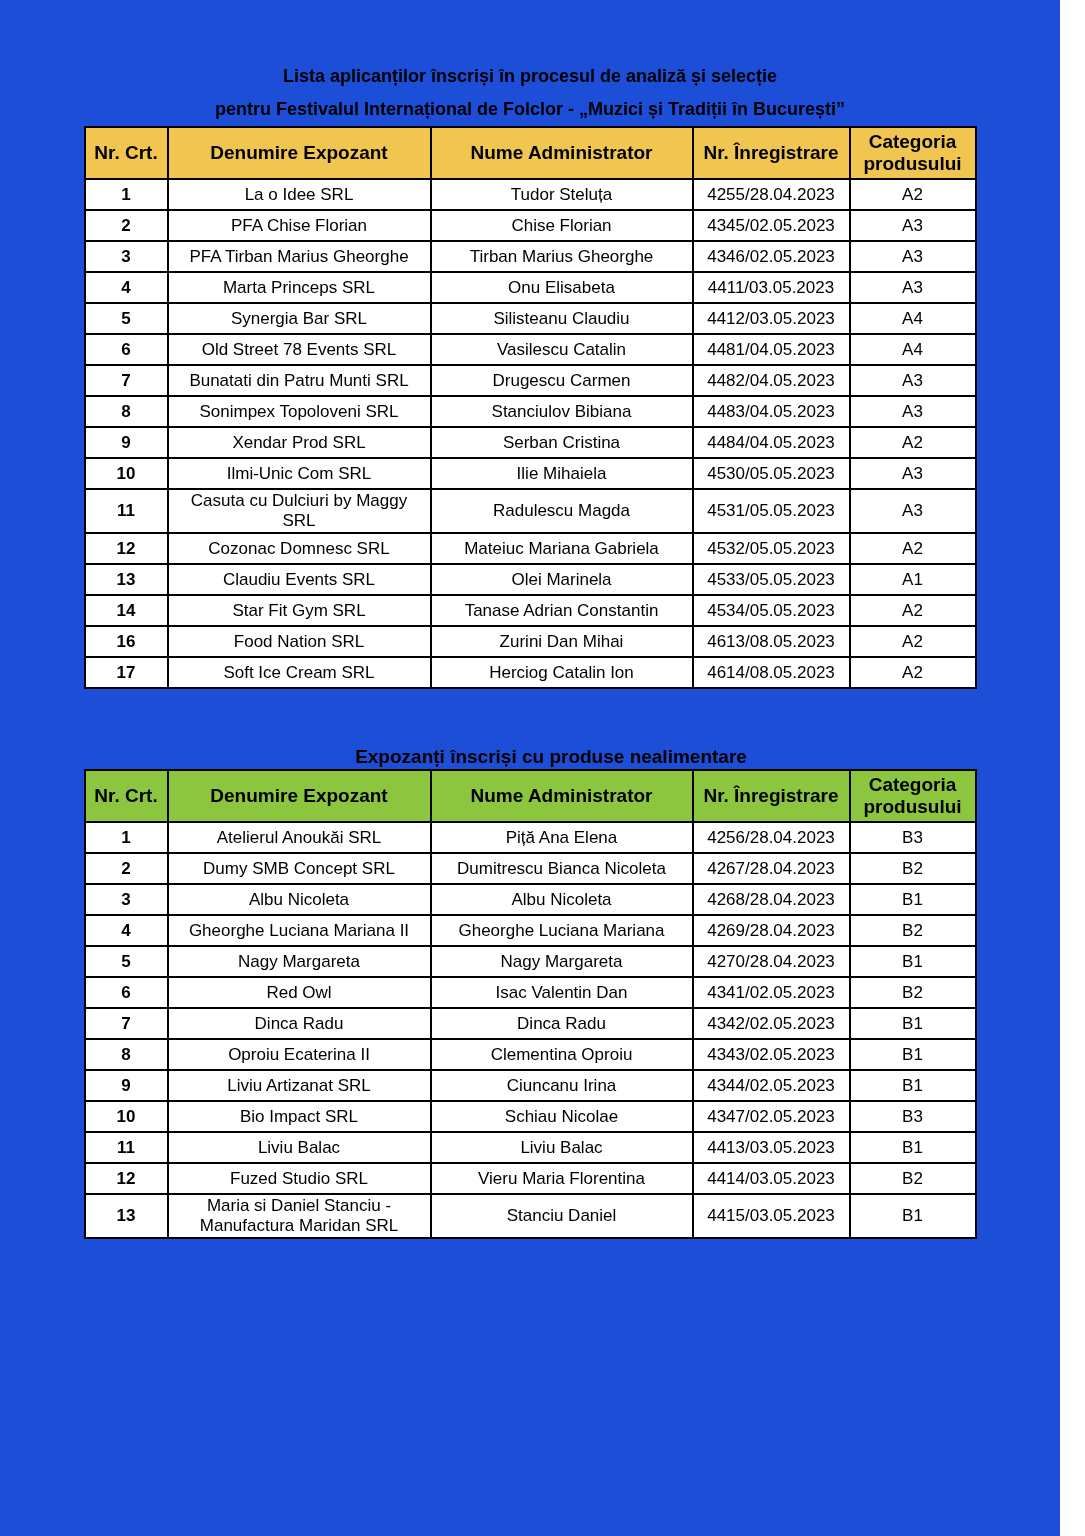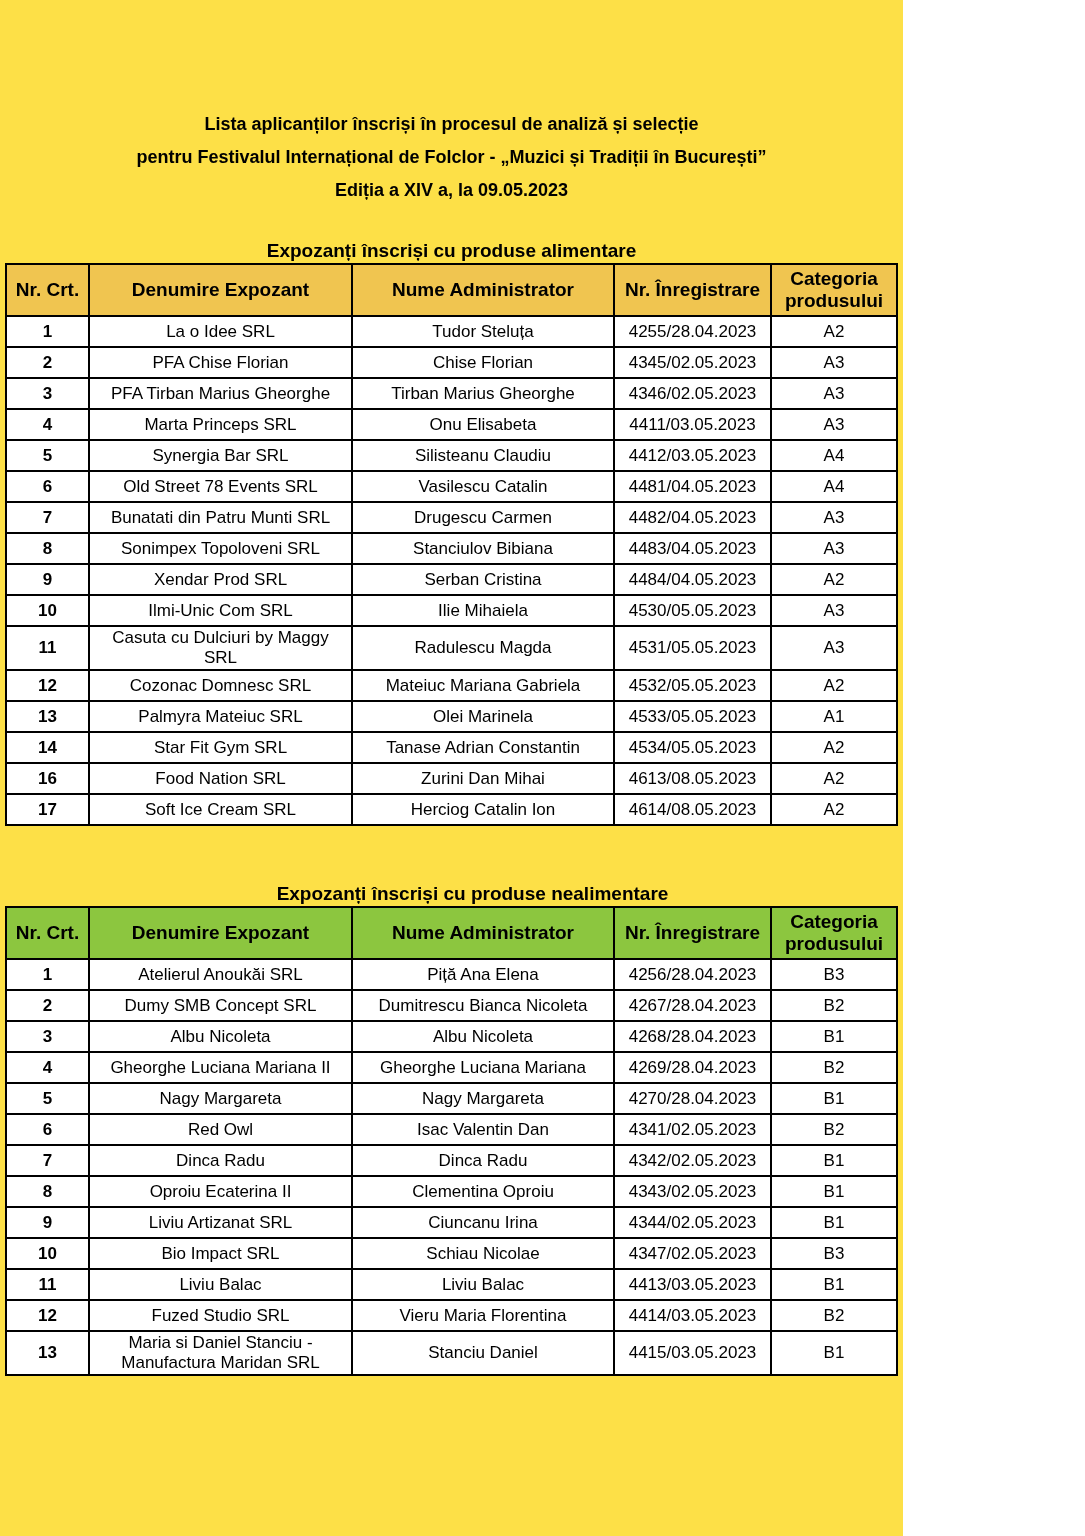--- a/index.html
+++ b/index.html
@@ -1,27 +1,27 @@
 <!DOCTYPE html>
 <html style="--food-hdr: #f0c550; --nonfood-hdr: #8cc63f;"><head>
 <meta charset="utf-8">
 <style>
   html, body {
     margin: 0;
     padding: 0;
     background: #ffffff;
   }
   .page {
-    width: 903px;
+    width: 1060px;
     height: 1536px;
-    background: #fde047;
+    background: #1d4ed8;
     color: #000000;
     font-family: "Liberation Sans", sans-serif;
     box-sizing: border-box;
-    padding-top: 108px;
+    padding-top: 60px;
     overflow: hidden;
   }
   .doc-title {
     text-align: center;
     font-weight: bold;
     font-size: 18px;
     line-height: 33px;
   }
   .section-heading {
     text-align: center;
@@ -78,24 +78,22 @@
   col.c5 { width: 126px; }
 </style>
 </head>
 <body>
 
 <div class="page">
 
   <div class="doc-title">
     <div>Lista aplicanților înscriși în procesul de analiză și selecție</div>
     <div>pentru Festivalul Internațional de Folclor - „Muzici și Tradiții în București”</div>
-    <div>Ediția a XIV a, la 09.05.2023</div>
   </div>
 
-  <h2 class="section-heading heading-food">Expozanți înscriși cu produse alimentare</h2>
 
   <table class="data-table table-food">
     <colgroup>
       <col class="c1">
         <col class="c2">
         <col class="c3">
         <col class="c4">
         <col class="c5">
     </colgroup>
     <thead>
@@ -187,21 +185,21 @@
         </tr>
         <tr>
           <td>12</td>
           <td>Cozonac Domnesc SRL</td>
           <td>Mateiuc Mariana Gabriela</td>
           <td>4532/05.05.2023</td>
           <td>A2</td>
         </tr>
         <tr>
           <td>13</td>
-          <td>Palmyra Mateiuc SRL</td>
+          <td>Claudiu Events SRL</td>
           <td>Olei Marinela</td>
           <td>4533/05.05.2023</td>
           <td>A1</td>
         </tr>
         <tr>
           <td>14</td>
           <td>Star Fit Gym SRL</td>
           <td>Tanase Adrian Constantin</td>
           <td>4534/05.05.2023</td>
           <td>A2</td>

